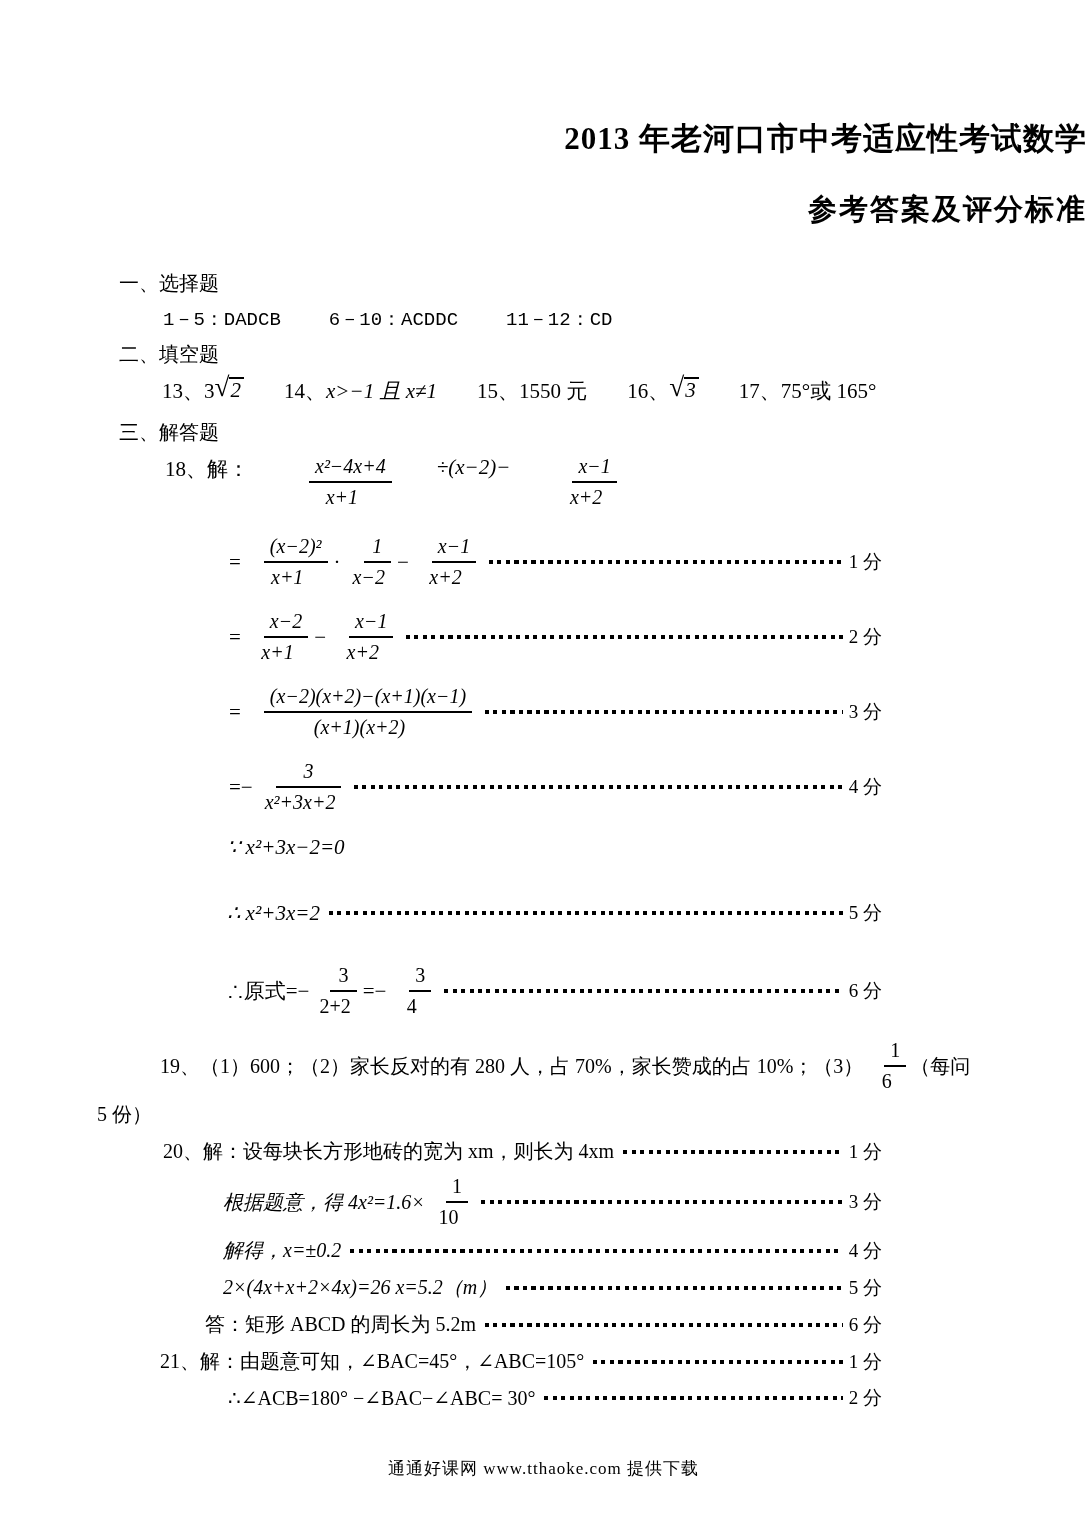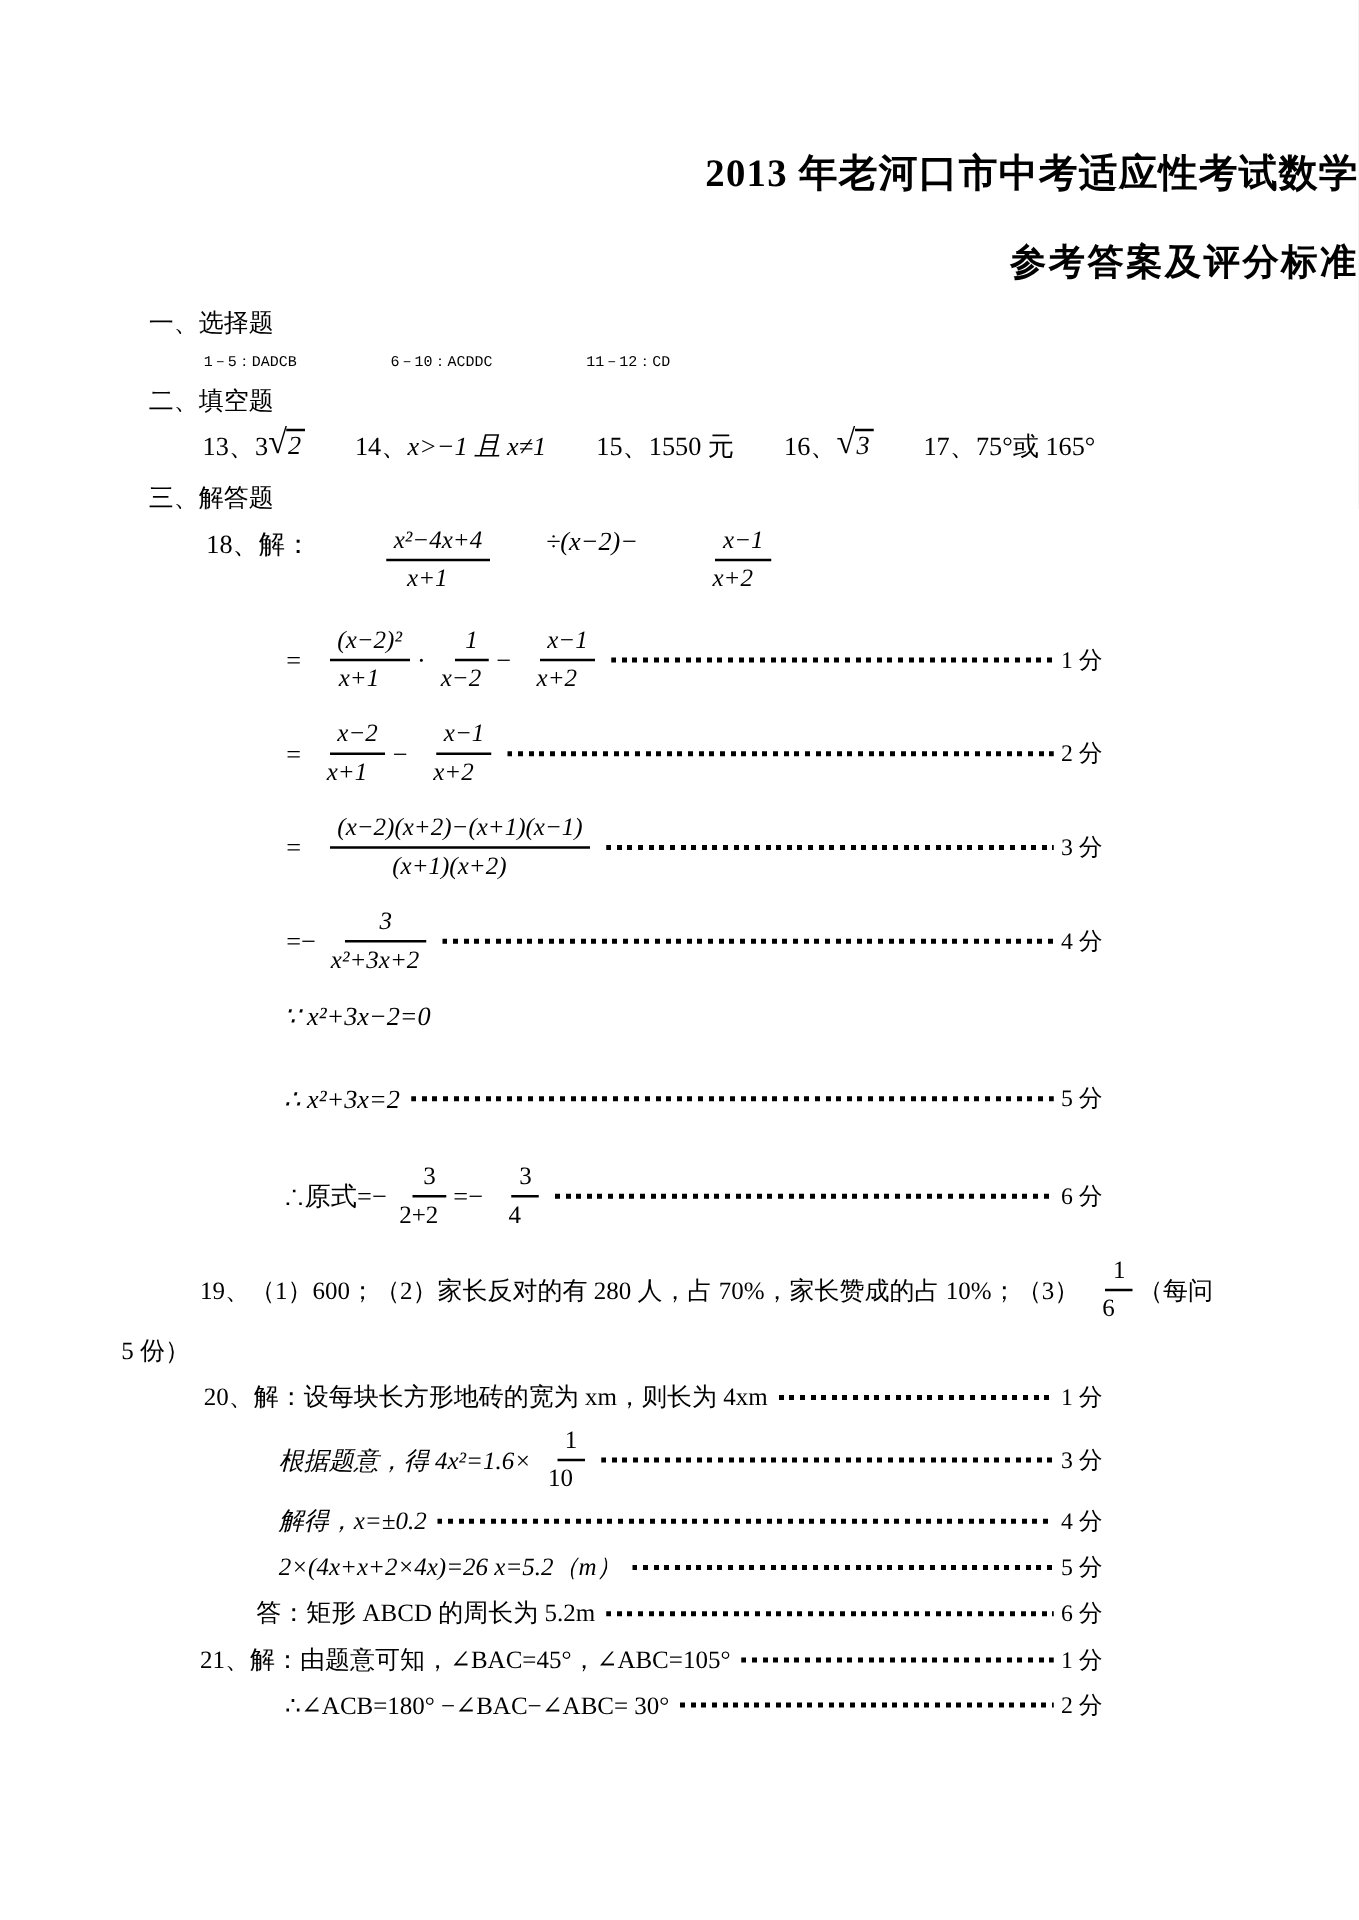--- a/index.html
+++ b/index.html
@@ -10,25 +10,25 @@
     width:1087px;height:1536px;
     background:#ffffff;
     color:#000;
     font-family:"Liberation Serif","DejaVu Serif",serif;
     font-size:20px;
     overflow:hidden;
     padding-top:118px;
   }
   h1,h2{text-align:right;font-weight:bold;margin:0;}
   h1{font-size:31px;letter-spacing:1px;margin-bottom:30px;}
-  h2{font-size:29px;letter-spacing:2px;margin-bottom:15px;font-family:Liberation Serif, serif;}
+  h2{font-size:29px;letter-spacing:2px;margin-bottom:40px;font-family:Liberation Serif, serif;}
   .content{margin-left:119px;width:763px;}
   .sec-heading{font-size:20px;margin:0 0 9px 0;}
   
-  .answers{margin:0 0 9px 44px;display:flex;gap:75px;font-family:"Liberation Mono","DejaVu Sans Mono",monospace;font-size:12px;}
+  .answers{margin:0 0 9px 44px;display:flex;gap:48px;font-family:"Liberation Mono","DejaVu Sans Mono",monospace;font-size:19px;}
   
   .fill-row{margin:8px 0 14px 43px;display:flex;align-items:center;gap:40px;font-size:21px;}
   .fitem{white-space:nowrap;display:inline-flex;align-items:center;}
   .mvar{font-style:italic;}
   
   .sqrt{display:inline-flex;align-items:flex-start;white-space:nowrap;}
   .rsym{font-size:1.3em;line-height:1;font-weight:bold;transform:translateY(-3px);}
   .rbody{border-top:2px solid #000;padding:0 3px 0 1px;line-height:1.1;font-style:italic;}
   
   .frac{display:inline-block;text-align:center;vertical-align:middle;margin:0 4px;font-style:italic;}
@@ -252,14 +252,15 @@
       <span class="score">1 分</span>
     </div>
     <div class="srow prow">
       <span class="p21-sub">∴∠ACB=180° −∠BAC−∠ABC= 30°</span>
       <span class="dots"></span>
       <span class="score">2 分</span>
     </div>
 
   </div>
 
+  <div class="footer">通通好课网 www.tthaoke.com 提供下载</div>
 
 </div>
 
 </body></html>

